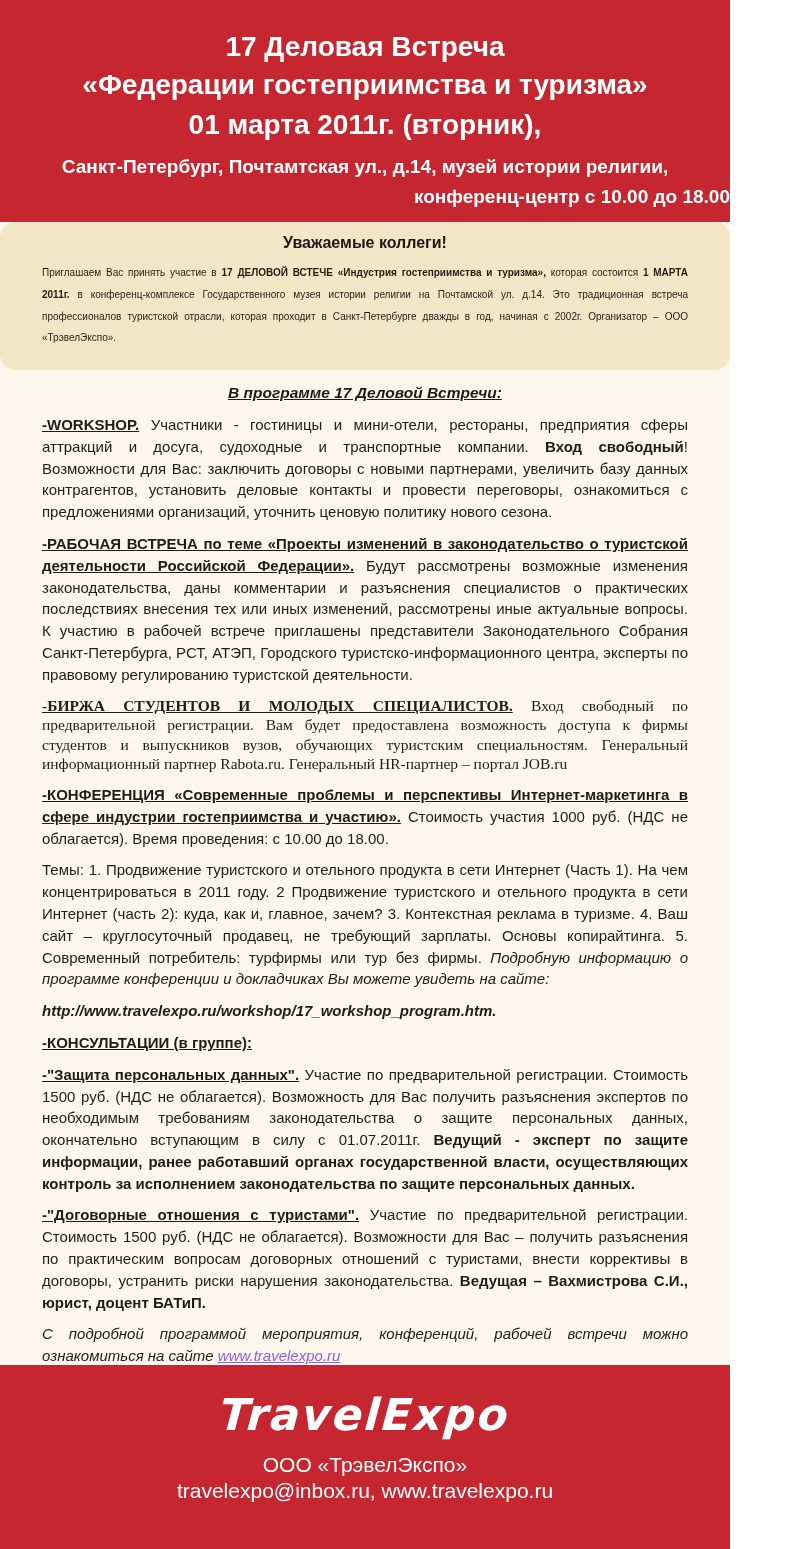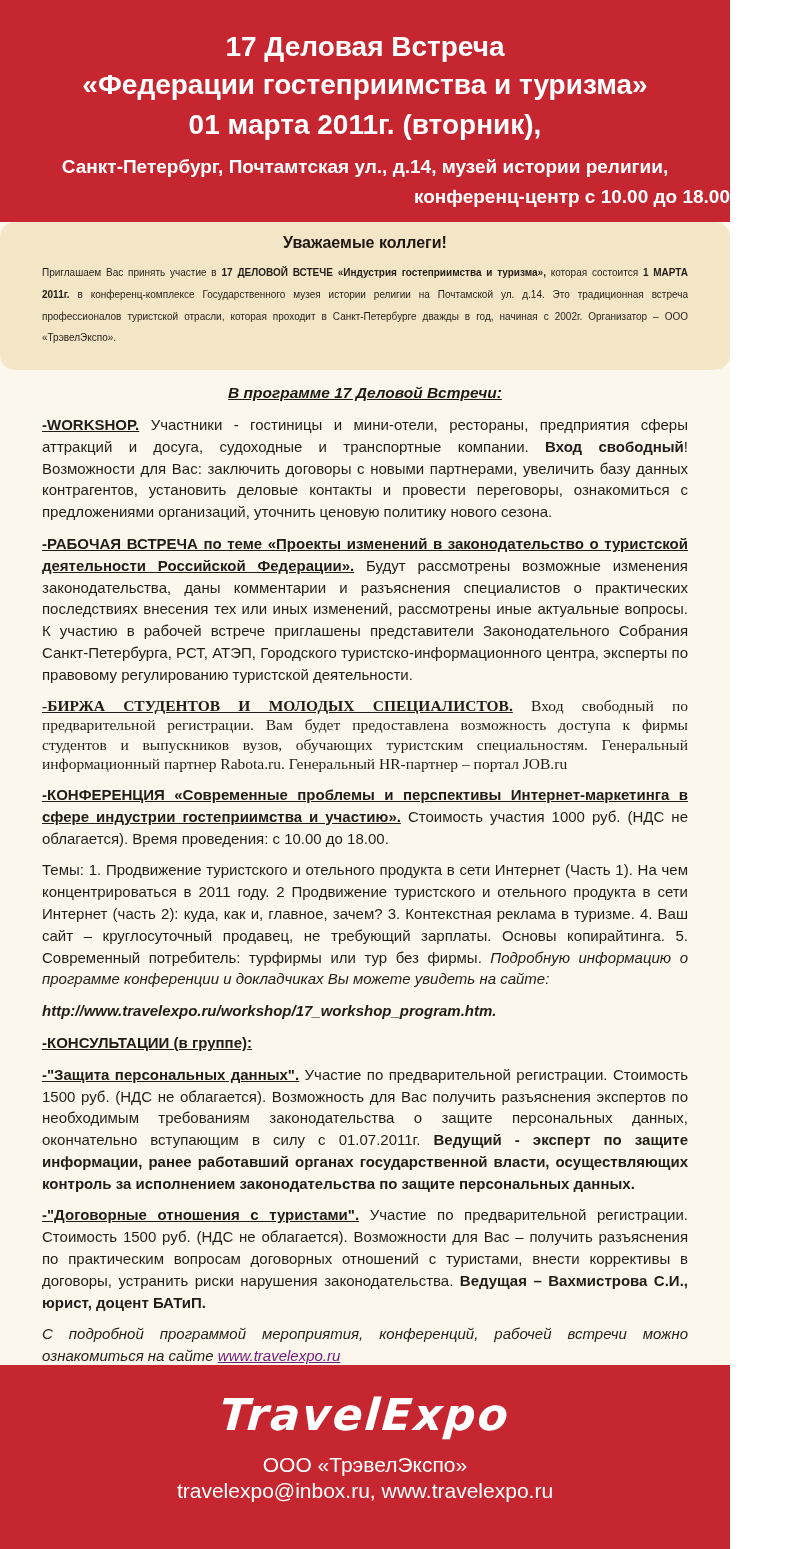--- a/index.html
+++ b/index.html
@@ -40,21 +40,21 @@
   .para{
     font-size:15px;line-height:21.8px;text-align:justify;
     margin:10px 0;color:#221c18;
   }
   .serif{font-family:"Liberation Serif",serif;font-size:15.5px;line-height:19.6px;}
   .venue{font-family:"Liberation Serif",serif;font-size:15.5px;line-height:20.5px;}
   
   .seg-b{font-weight:bold;}
   .seg-u{text-decoration:underline;}
   .seg-i{font-style:italic;}
-  .seg-l{color:#701a75;text-decoration:underline;font-style:italic;}
+  .seg-l{color:#8b5cf6;text-decoration:underline;font-style:italic;}
   
   .footer{
     height:184px;box-sizing:border-box;background:#c5262f;color:#ffffff;
     text-align:center;padding-top:24px;flex:none;
   }
   .logo{
     font-family:"DejaVu Sans",sans-serif;font-weight:bold;font-style:italic;
     font-size:44px;letter-spacing:2px;transform:skewX(-4deg);
     margin-bottom:12px;
   }

